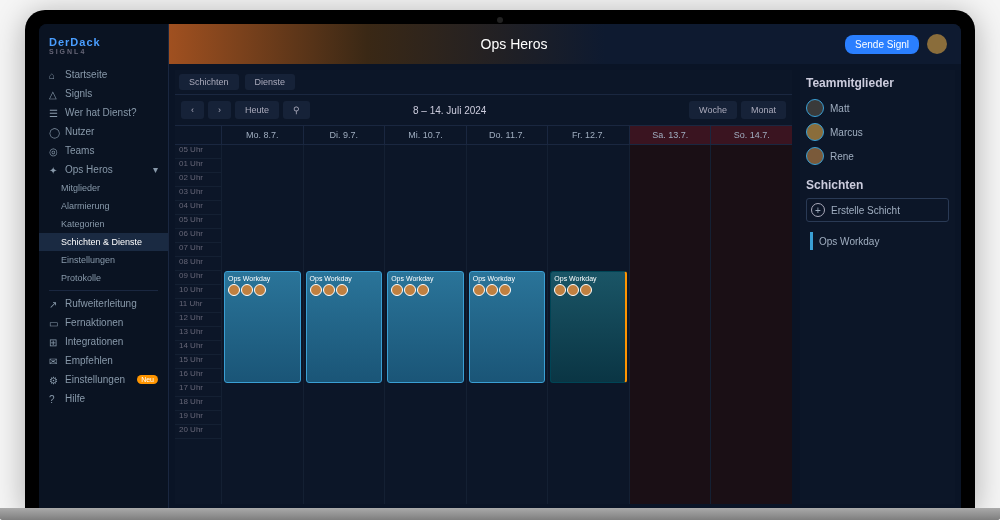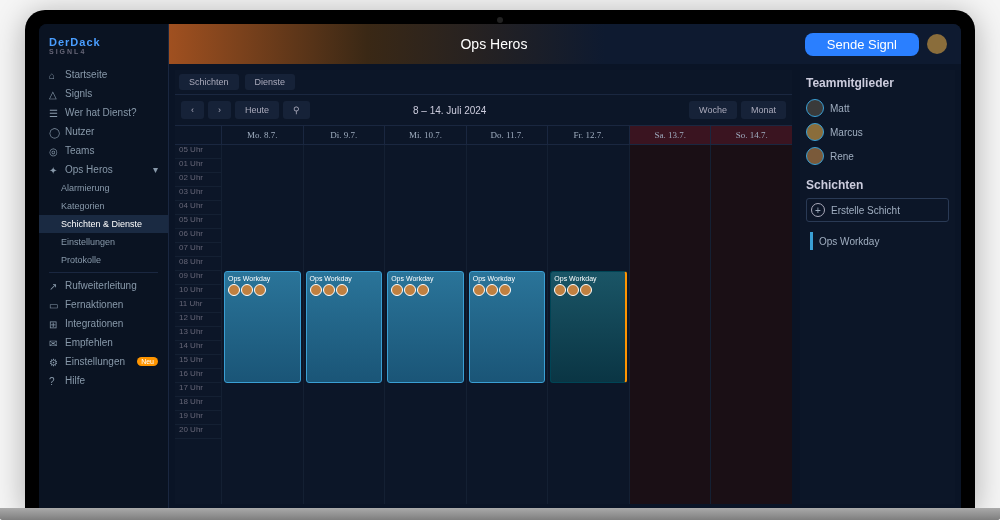--- a/index.html
+++ b/index.html
@@ -13,33 +13,33 @@
 .logo .sub{font-size:7px;color:#667;letter-spacing:2px;}
 .nav-item{padding:4px 10px;display:flex;align-items:center;gap:6px;cursor:pointer;color:#8899aa;}
 .nav-item.sel{background:#1a2a42;color:#fff;}
 .nav-item.sub{padding-left:22px;font-size:9px;}
 .nav-icon{width:10px;height:10px;display:inline-block;}
 .badge{background:#ff9500;color:#fff;font-size:7px;padding:1px 4px;border-radius:6px;margin-left:auto;}
 .sep{height:1px;background:#1a2740;margin:3px 10px;}
 .main{flex:1;display:flex;flex-direction:column;}
 .header{height:40px;background:linear-gradient(90deg,#a05020 0%,#3a2815 25%,#0e1a30 55%);display:flex;align-items:center;padding:0 14px;}
 .header-title{color:#fff;font-size:14px;margin:0 auto;}
-.send-btn{background:#2a7fff;color:#fff;padding:4px 22px;border-radius:8px;font-size:13px;}
+.send-btn{background:#2a7fff;color:#fff;padding:4px 10px;border-radius:8px;font-size:10px;}
 .avatar-hdr{width:20px;height:20px;border-radius:50%;background:#8a6d3b;margin-left:8px;}
 .content{flex:1;display:flex;gap:8px;padding:6px;}
 .calendar{flex:1;display:flex;flex-direction:column;background:#0c1628;}
 .tabs{display:flex;gap:6px;padding:4px;}
 .tab{padding:3px 10px;background:#162238;border-radius:3px;font-size:9px;color:#aab;}
 .toolbar{display:flex;align-items:center;gap:4px;padding:6px;border-top:1px solid #1a2740;}
 .tbtn{background:#162238;padding:4px 10px;border-radius:3px;font-size:9px;color:#aab;}
 .date-label{margin:0 auto;font-size:10px;color:#ccd;}
 .view-toggle{display:flex;gap:4px;margin-left:auto;}
 .dayheader{display:flex;border-top:1px solid #1a2740;border-bottom:1px solid #1a2740;}
 .timecol{width:46px;flex-shrink:0;}
-.daycell{flex:1;text-align:center;padding:4px;font-size:9px;border-left:1px solid #1a2740;font-family:Liberation Serif, serif;}
+.daycell{flex:1;text-align:center;padding:4px;font-size:9px;border-left:1px solid #1a2740;}
 .daycell.we{background:#3a1420;}
 .grid{flex:1;overflow:hidden;display:flex;position:relative;}
 .hours{width:46px;flex-shrink:0;}
 .hours div{height:14px;font-size:8px;padding-left:4px;color:#667;border-bottom:1px solid #142033;}
 .daycols{flex:1;display:flex;position:relative;}
 .daycol{flex:1;border-left:1px solid #142033;position:relative;}
 .daycol.we{background:#1a0f15;}
 .shift{position:absolute;top:126px;left:2px;right:2px;height:112px;background:linear-gradient(#2a7499,#1a5577);border:1px solid #3a9fd4;border-radius:3px;padding:3px;overflow:hidden;}
 .shift.fri{background:linear-gradient(#1a5566,#0a3544);border:1px solid #004455;border-right:2px solid #ff9500;}
 .shift-title{font-size:7px;color:#fff;}
@@ -87,20 +87,23 @@
           <span class="nav-icon">◎</span>
           <span>Teams</span>
         </div>
 
   <div class="nav-item">
           <span class="nav-icon">✦</span>
           <span>Ops Heros</span>
           <span class="chev">▾</span>
         </div>
   <div class="nav-item sub">
+          <span>Mitglieder</span>
+        </div>
+  <div class="nav-item sub">
           <span>Alarmierung</span>
         </div>
   <div class="nav-item sub">
           <span>Kategorien</span>
         </div>
   <div class="nav-item sub sel">
           <span>Schichten &amp; Dienste</span>
         </div>
   <div class="nav-item sub">
           <span>Einstellungen</span>

